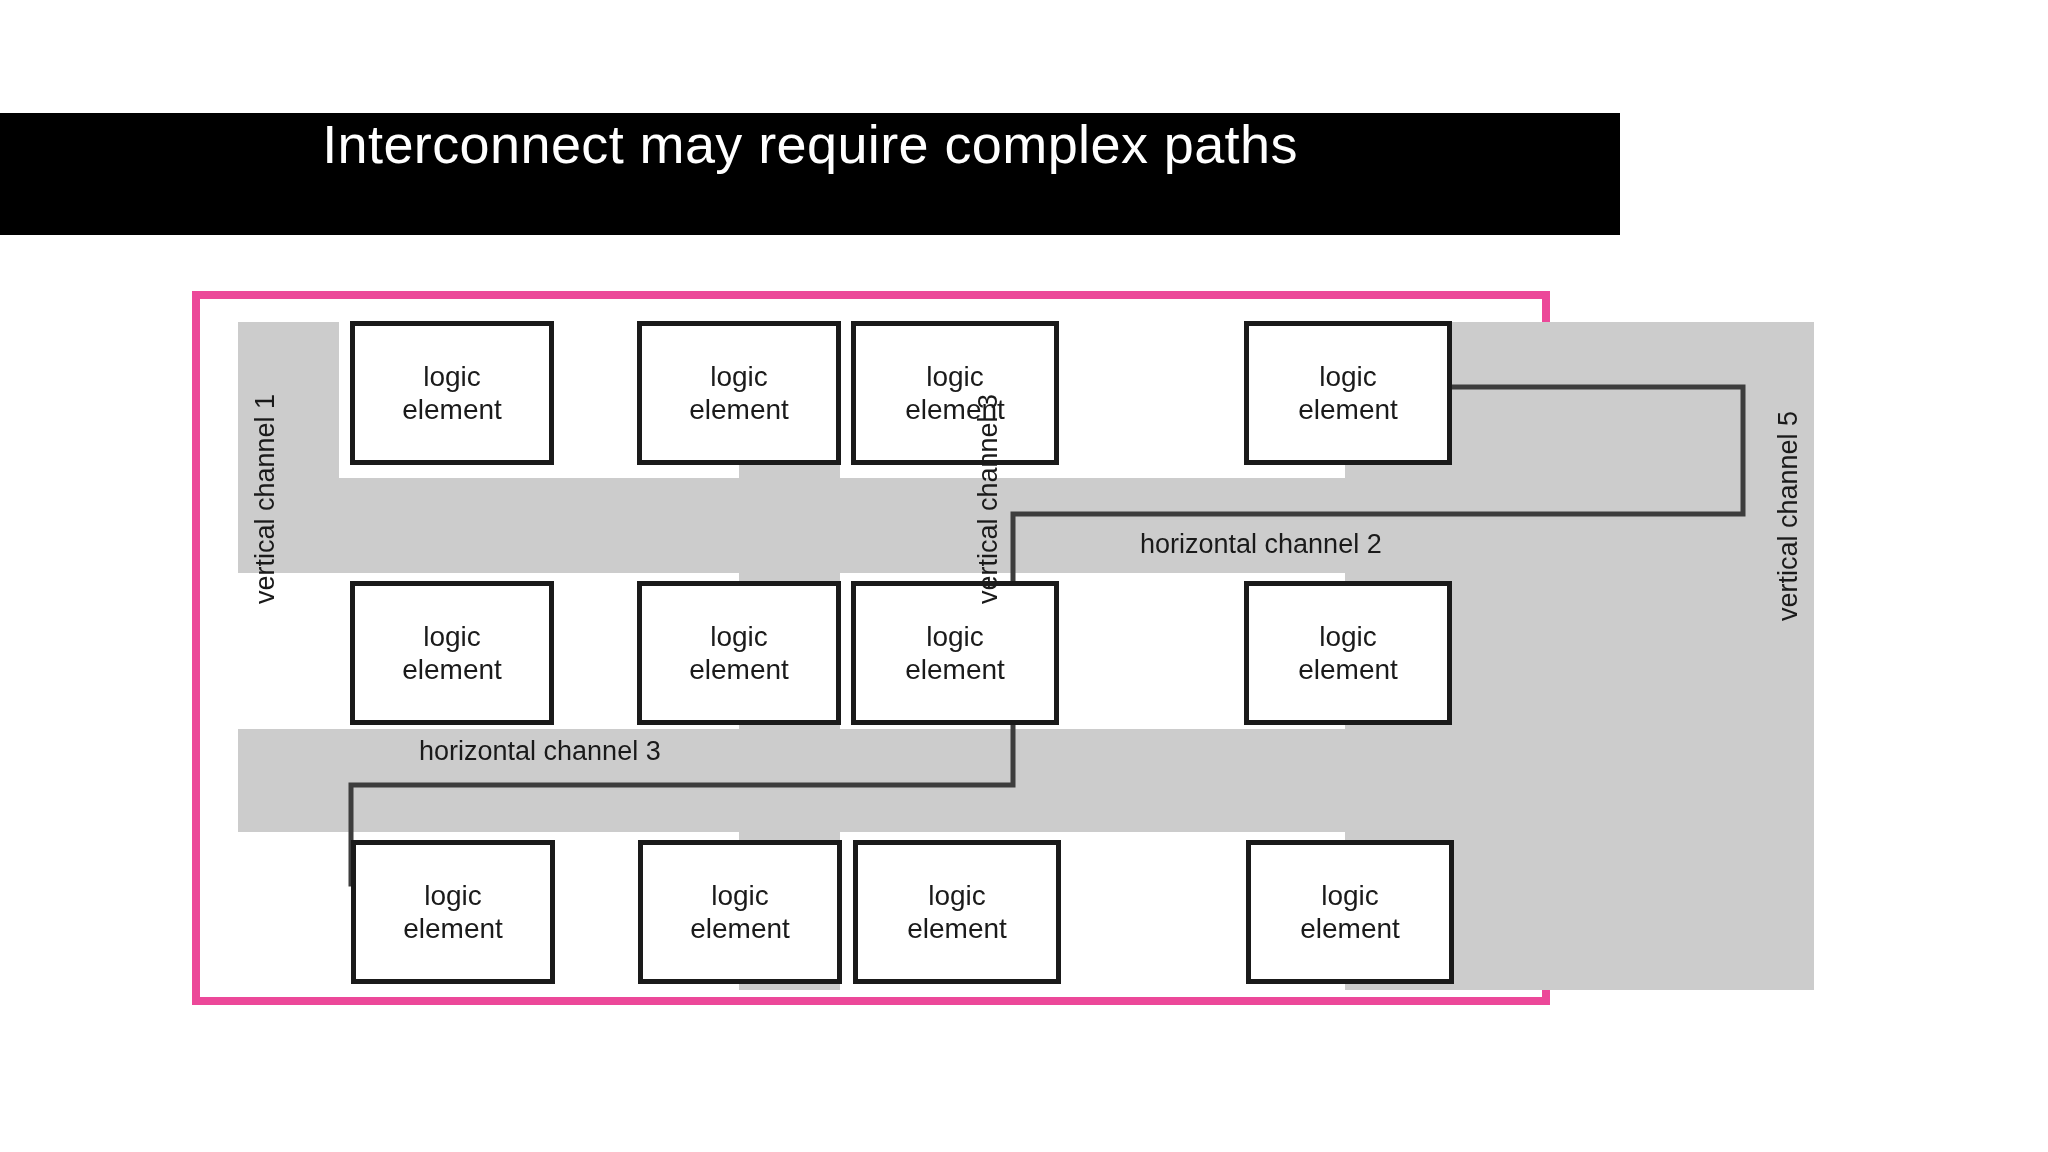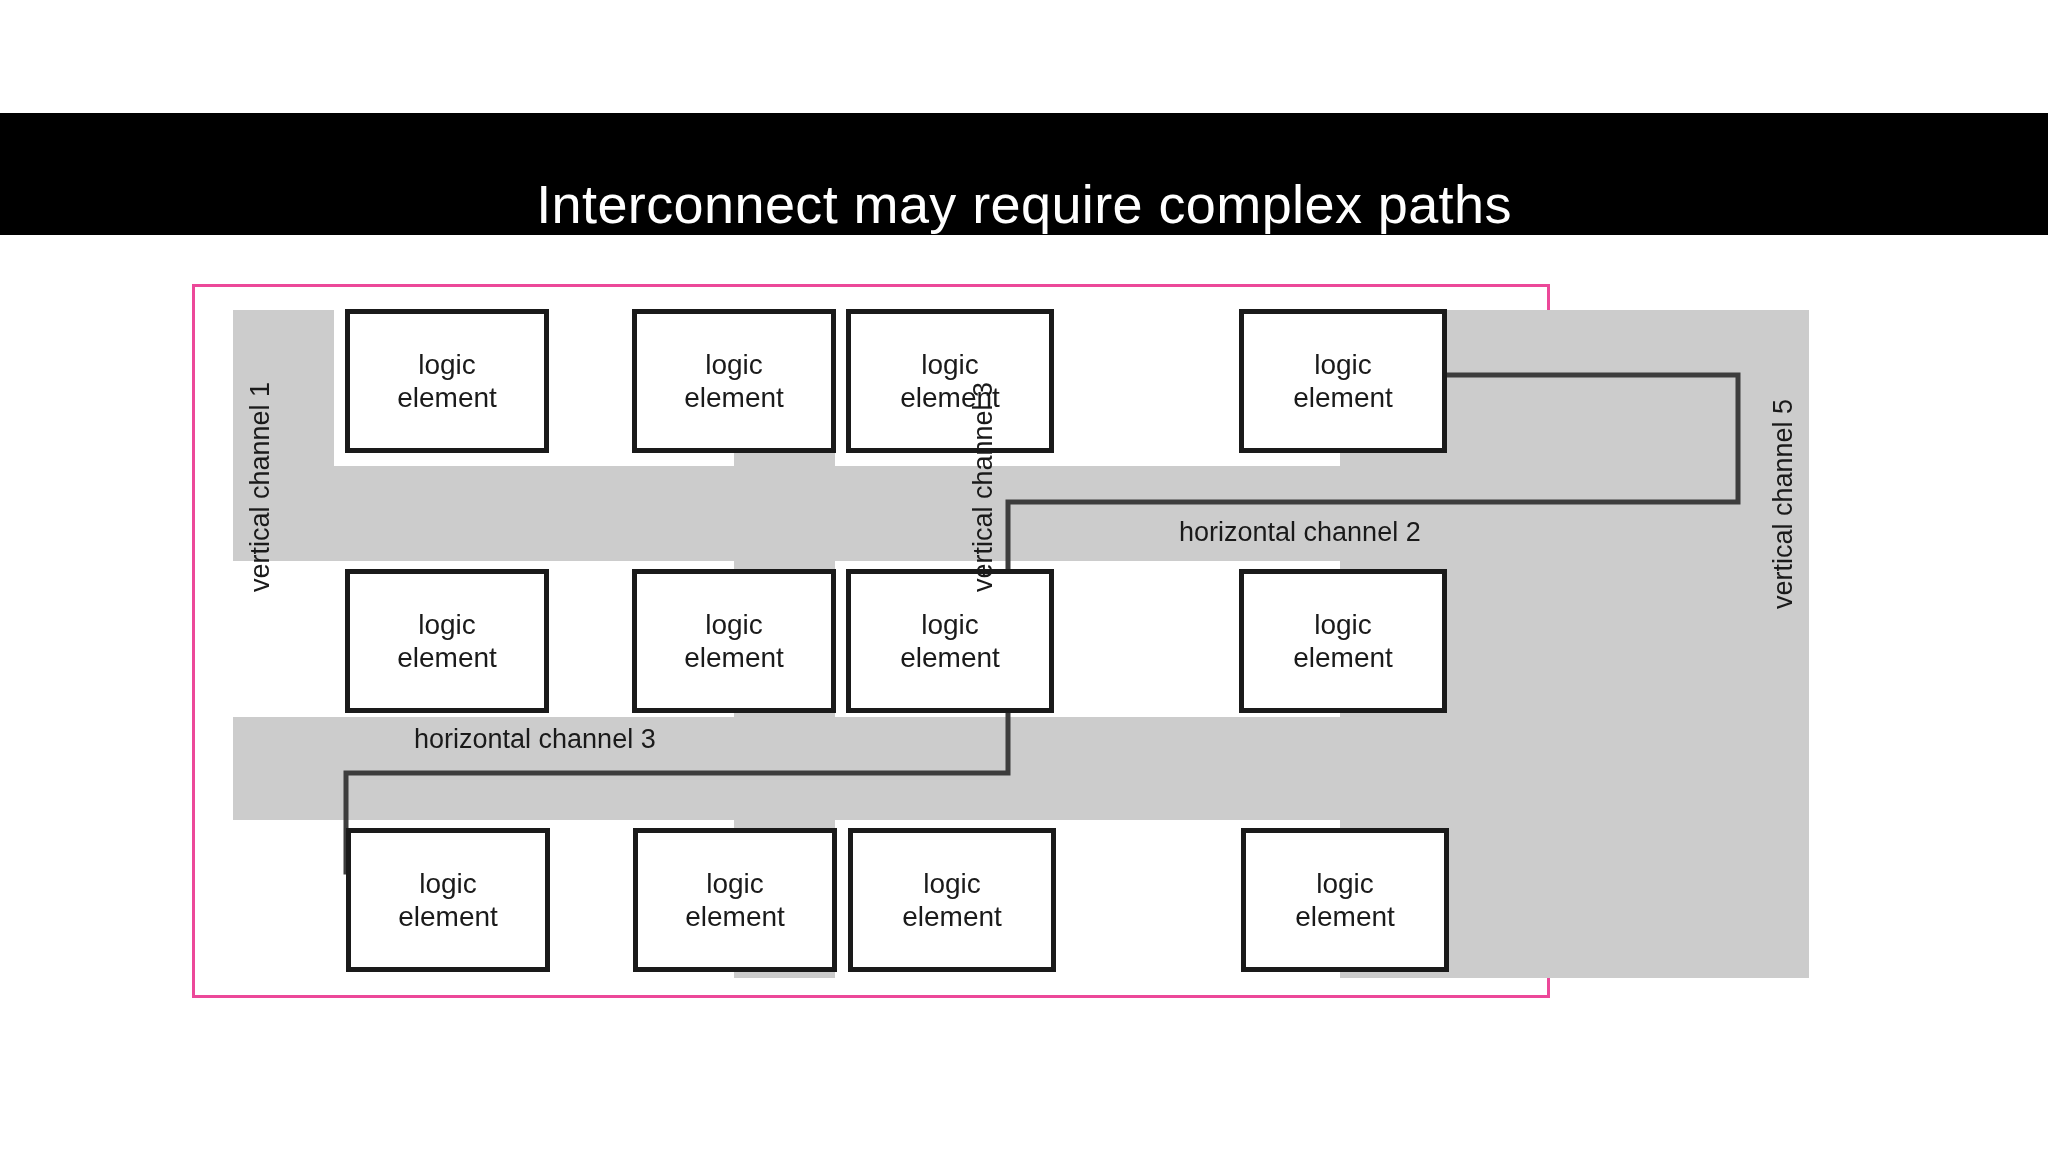--- a/index.html
+++ b/index.html
@@ -13,44 +13,44 @@
     font-family: "Liberation Sans", sans-serif;
     overflow: hidden;
     position: relative;
   }
 
   
   #title-banner {
     position: absolute;
     left: 0;
     top: 113px;
-    width: 2048px;
+    width: 1620px;
     height: 122px;
     background: #000000;
     display: flex;
-    align-items: flex-end;
+    align-items: flex-start;
     justify-content: center;
   }
   #title-text {
     color: #ffffff;
     font-size: 54px;
     font-weight: 400;
     letter-spacing: 0.4px;
     font-family: "Liberation Sans", sans-serif;
     white-space: nowrap;
   }
 
   
   #fpga-diagram {
     position: absolute;
     left: 192px;
-    top: 284px;
+    top: 291px;
     width: 1358px;
     height: 714px;
-    border: 3px solid #ec4899;
+    border: 8px solid #ec4899;
     box-sizing: border-box;
     background: #ffffff;
   }
 
   
   .layer {
     position: absolute;
     left: 0; top: 0;
     width: 100%; height: 100%;
   }
@@ -188,18 +188,18 @@
     </div>
   </div>
 
   <div class="layer">
     <span class="chan-label vertical" style="left:50px; top:305px;">vertical channel 1</span>
 
     <span class="chan-label vertical" style="left:773px; top:305px;">vertical channel 3</span>
 
     <span class="chan-label vertical" style="left:1573px; top:322px;">vertical channel 5</span>
 
-    <span class="chan-label" style="left:940px; top:230px;margin-left:44px;">horizontal channel 2</span>
+    <span class="chan-label" style="left:940px; top:230px;">horizontal channel 2</span>
 
     <span class="chan-label" style="left:219px; top:398px;margin-top:39px;">horizontal channel 3</span>
   </div>
 
 </div>
 
 </body></html>

